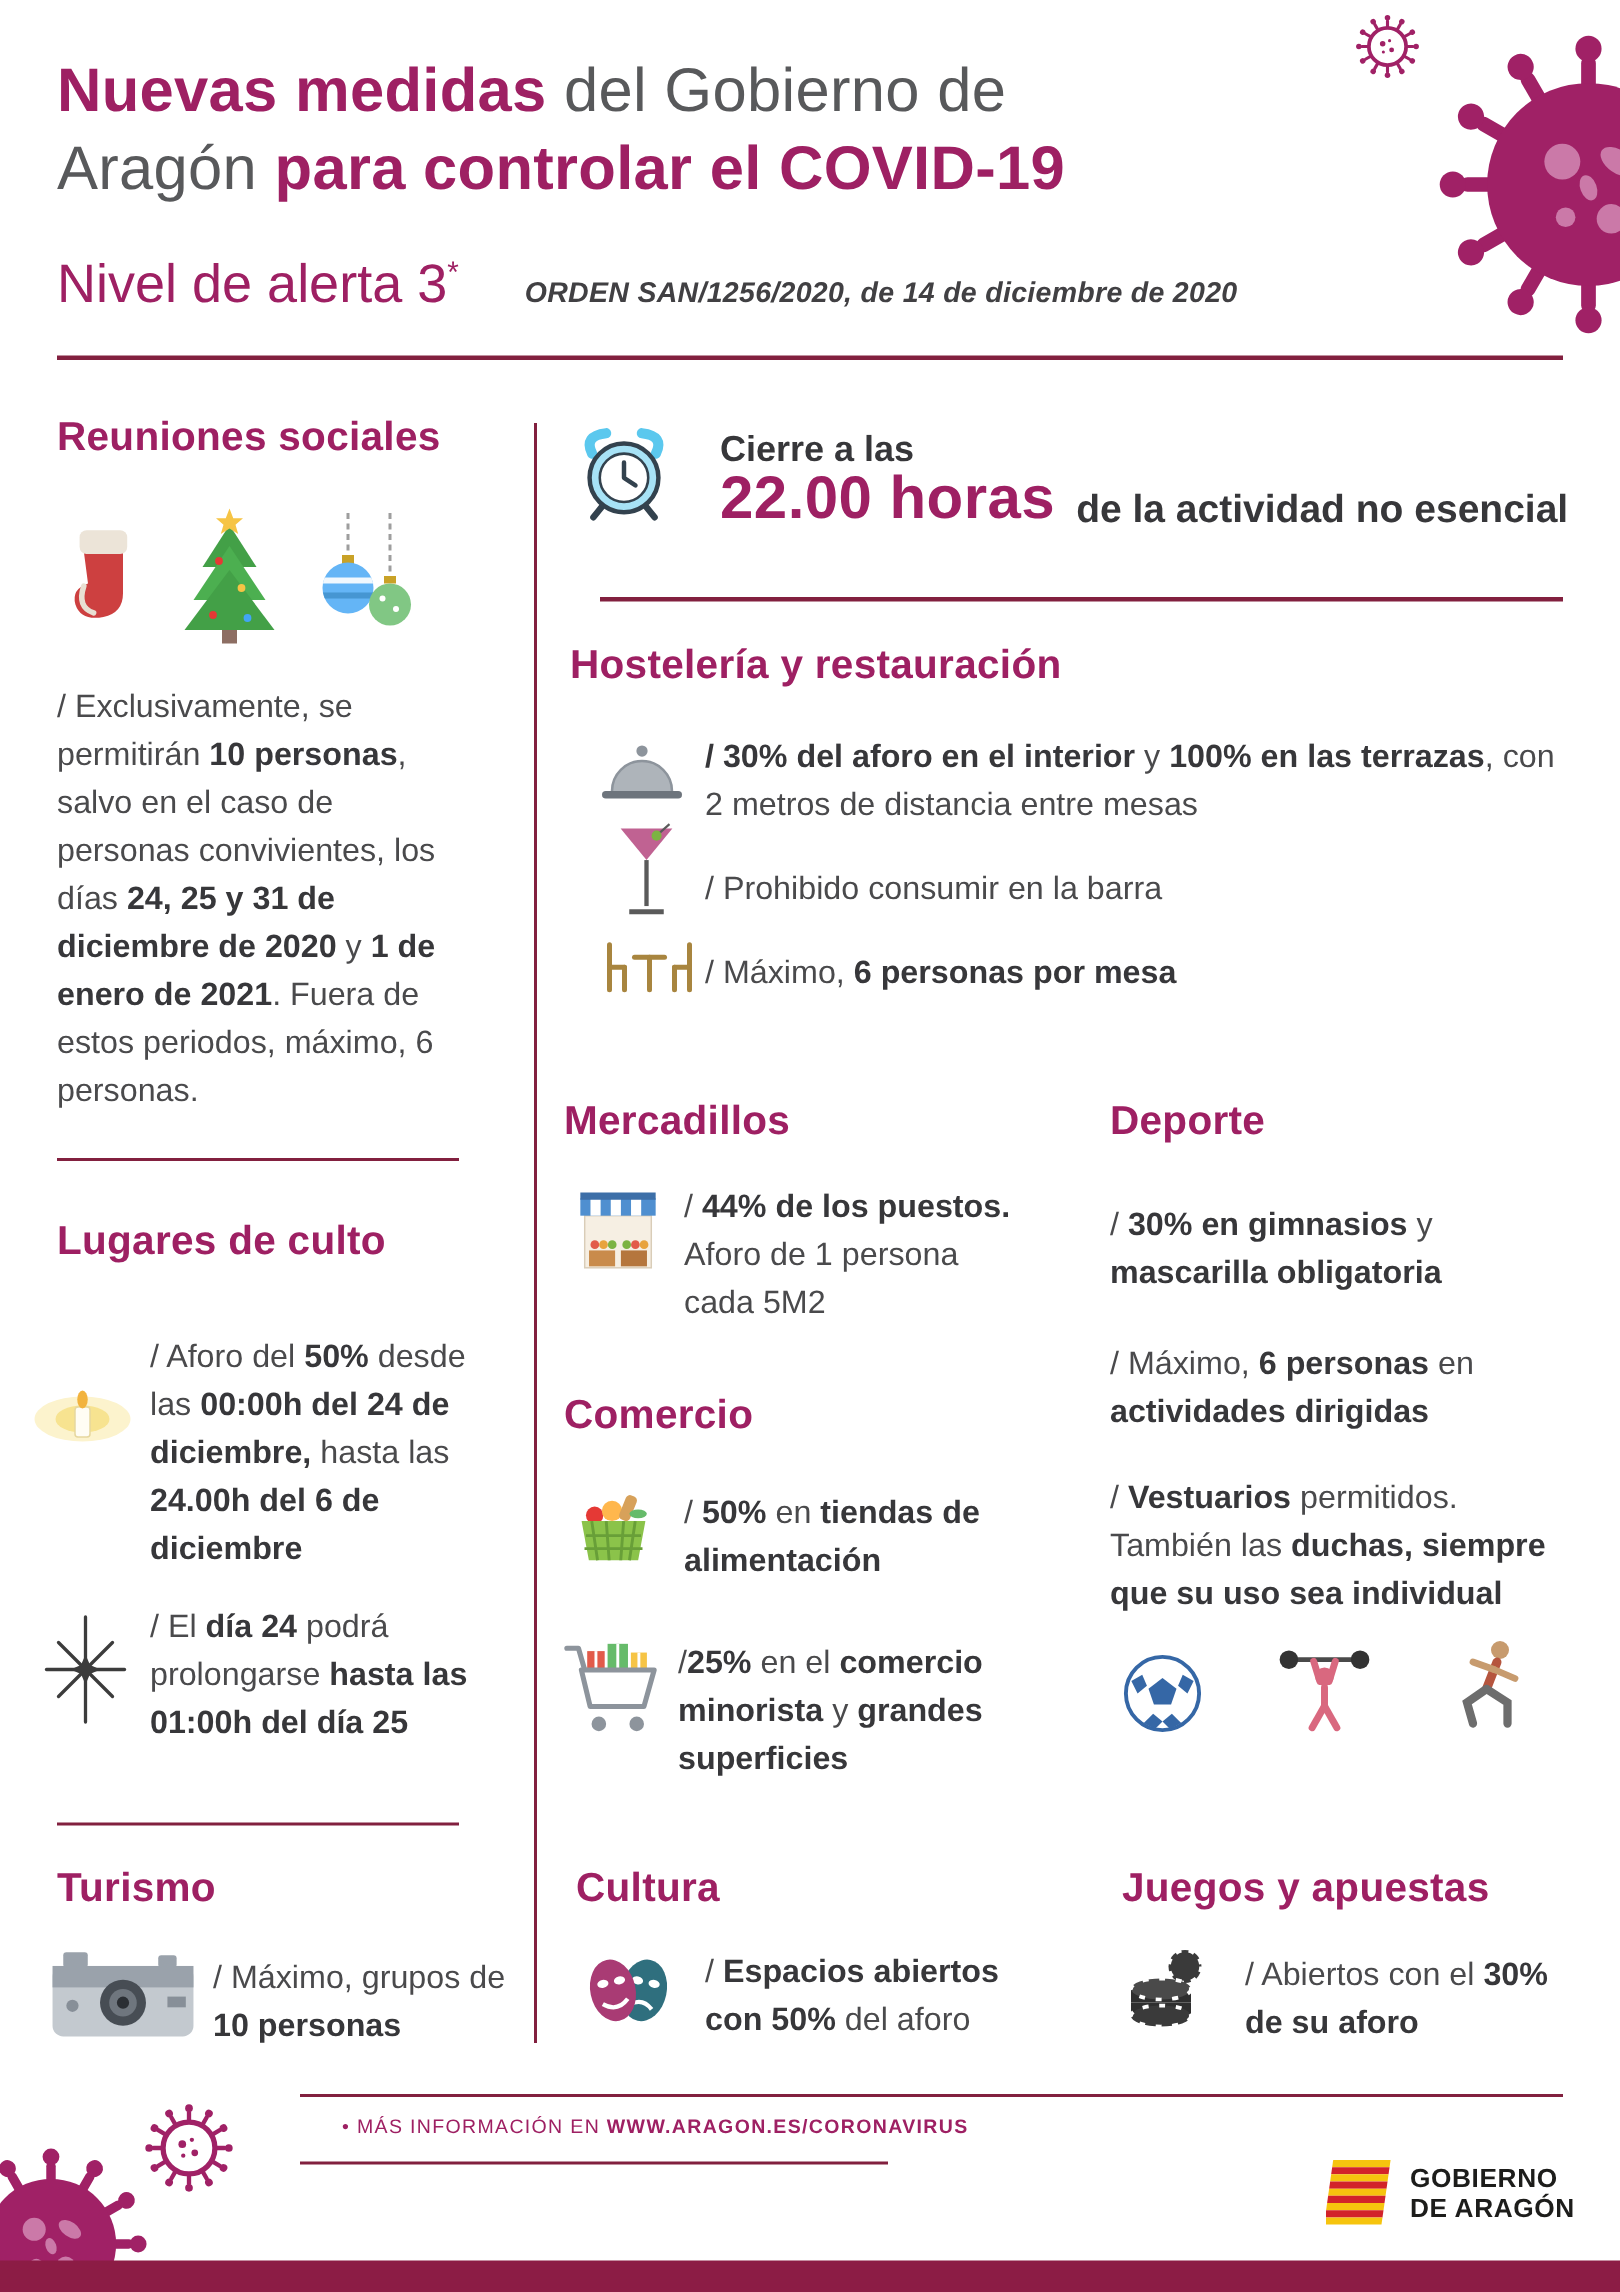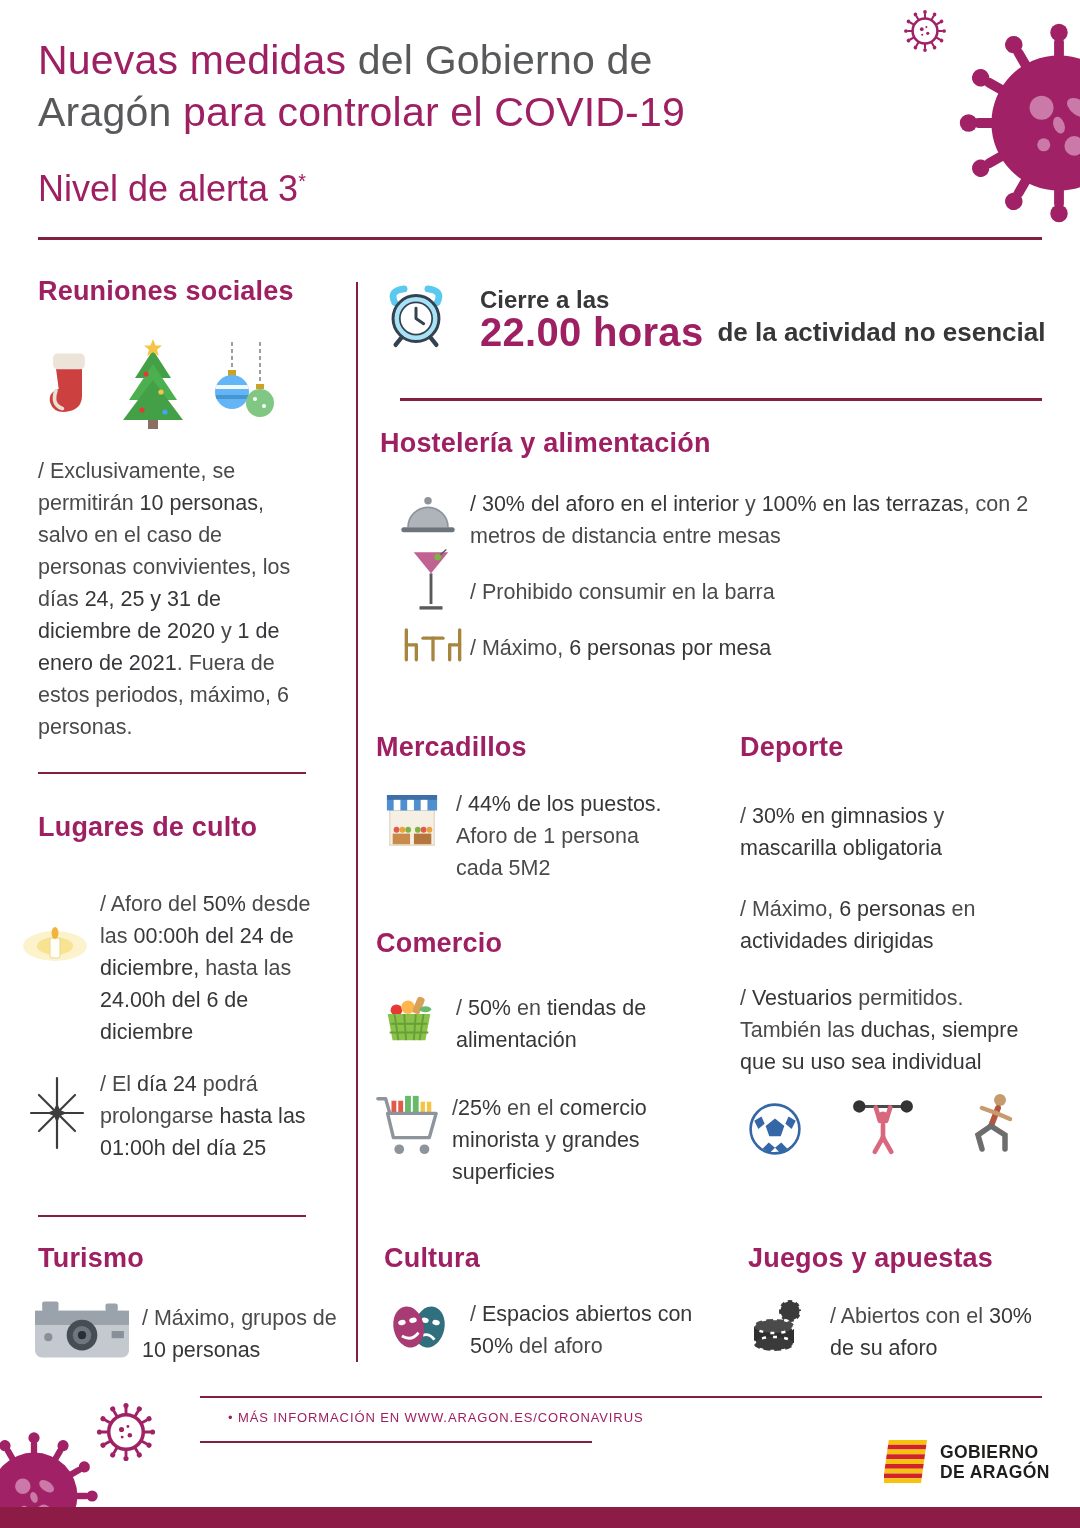--- a/index.html
+++ b/index.html
@@ -13,21 +13,21 @@
   *{margin:0;padding:0;box-sizing:border-box}
   html,body{background:#ffffff}
   .page{
     position:relative;width:1080px;height:1528px;background:#fff;overflow:hidden;
     font-family:"Liberation Sans",sans-serif;color:var(--text);
   }
   .abs{position:absolute}
   .rule{background:var(--rule)}
   .h{color:var(--accent);font-weight:700;font-size:27px;letter-spacing:.2px}
   .t{font-size:21.5px;line-height:32px;color:var(--text)}
-  .b{font-weight:400;color:var(--bold)}
+  .b{font-weight:700;color:var(--bold)}
   .m{color:var(--accent)}
   .m.b{color:var(--accent)}
   .sup{vertical-align:super;font-size:55%}
   .title{font-size:41px;line-height:52px;color:var(--titlegray);font-weight:400;letter-spacing:.2px}
   .title .b{color:var(--bold)}
   .title .m{color:var(--accent)}
   .alert{font-size:36px;color:var(--accent);font-weight:400}
   .order{font-size:19px;font-style:italic;font-weight:700;color:#414043;letter-spacing:.2px}
   .closing-prefix{font-size:24px;font-weight:700;color:var(--bold)}
   .closing-time{font-size:40px;font-weight:700;color:var(--accent);letter-spacing:.3px}
@@ -120,20 +120,21 @@
     </defs>
   </svg>
 
   <div class="abs" style="left:38px;top:34px;width:840px">
     <div class="title"><span class="m b">Nuevas medidas</span><span> del Gobierno de</span></div>
     <div class="title"><span>Aragón </span><span class="m b">para controlar el COVID-19</span></div>
   </div>
 
   <div class="abs" style="left:38px;top:168px;display:flex;align-items:baseline;gap:44px">
     <div class="alert"><span>Nivel de alerta 3</span><span class="sup">*</span></div>
+    <div class="order">ORDEN SAN/1256/2020, de 14 de diciembre de 2020</div>
   </div>
 
   <div class="abs rule" style="left:38px;top:237px;width:1004px;height:3px"></div>
 
   <svg class="abs" style="left:902px;top:8px" width="46" height="46">
       <use href="#virus-outline"></use>
     </svg>
   <svg class="abs" style="left:950px;top:14px" width="218" height="218">
       <use href="#virus-filled"></use>
     </svg>
@@ -224,27 +225,27 @@
   <svg class="abs" style="left:382px;top:280px" width="68" height="72" viewBox="0 0 80 80">
     <path d="M15 24 Q8 10 26 8" stroke="#5bc8ee" stroke-width="8" fill="none" stroke-linecap="round"></path>
     <path d="M65 24 Q72 10 54 8" stroke="#5bc8ee" stroke-width="8" fill="none" stroke-linecap="round"></path>
     <line x1="24" y1="64" x2="16" y2="74" stroke="#33424e" stroke-width="5" stroke-linecap="round"></line>
     <line x1="56" y1="64" x2="64" y2="74" stroke="#33424e" stroke-width="5" stroke-linecap="round"></line>
     <circle cx="40" cy="43" r="27" fill="#a7e2f6" stroke="#33424e" stroke-width="3.5"></circle>
     <circle cx="40" cy="43" r="19" fill="#ffffff" stroke="#33424e" stroke-width="2"></circle>
     <path d="M40 31 V43 L49 49" stroke="#33424e" stroke-width="3.5" fill="none" stroke-linecap="round" stroke-linejoin="round"></path>
   </svg>
   <div class="abs closing-prefix" style="left:480px;top:286px">Cierre a las</div>
-  <div class="abs" style="left:480px;top:310px;display:flex;align-items:center">
+  <div class="abs" style="left:480px;top:310px;display:flex;align-items:flex-end">
     <span class="closing-time">22.00 horas</span>
     <span class="closing-suffix">de la actividad no esencial</span>
   </div>
   <div class="abs rule" style="left:400px;top:398px;width:642px;height:2.5px"></div>
 
-  <div class="abs h" style="left:380px;top:428px">Hostelería y alimentación</div>
+  <div class="abs h" style="left:380px;top:428px">Hostelería y restauración</div>
 
   <svg class="abs" style="left:398px;top:490px" width="60" height="48" viewBox="0 0 72 52">
     <circle cx="36" cy="10" r="4.5" fill="#8d949c"></circle>
     <path d="M12 42 a24 24 0 0 1 48 0 z" fill="#aeb4ba"></path>
     <path d="M12 42 a24 24 0 0 1 48 0" fill="none" stroke="#8d949c" stroke-width="2"></path>
     <rect x="4" y="42" width="64" height="6" rx="3" fill="#6d747c"></rect>
   </svg>
   <div class="abs t" style="left:470px;top:488px;width:572px"><span class="b">/ 30% del aforo en el interior</span><span> y </span><span class="b">100% en las terrazas</span><span>, con 2 metros de distancia entre mesas</span></div>
 
   <svg class="abs" style="left:408px;top:548px" width="46" height="68" viewBox="0 0 48 70">

